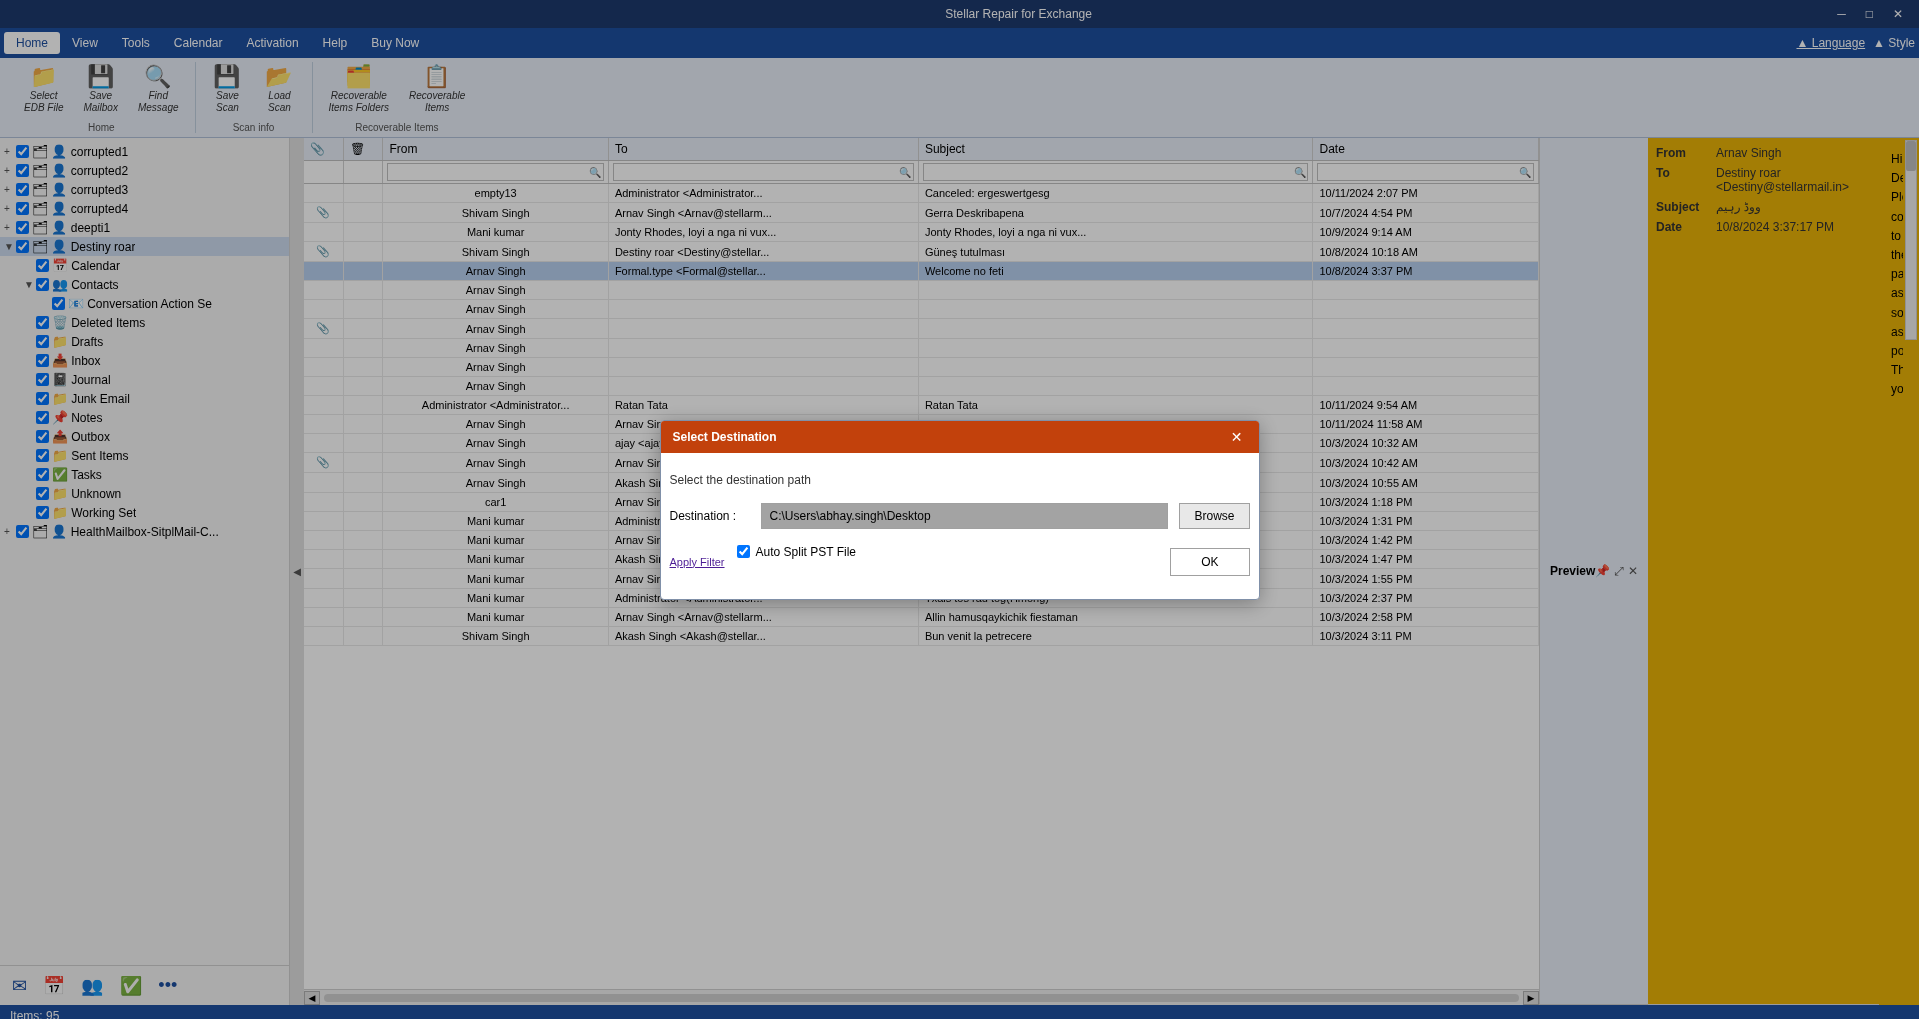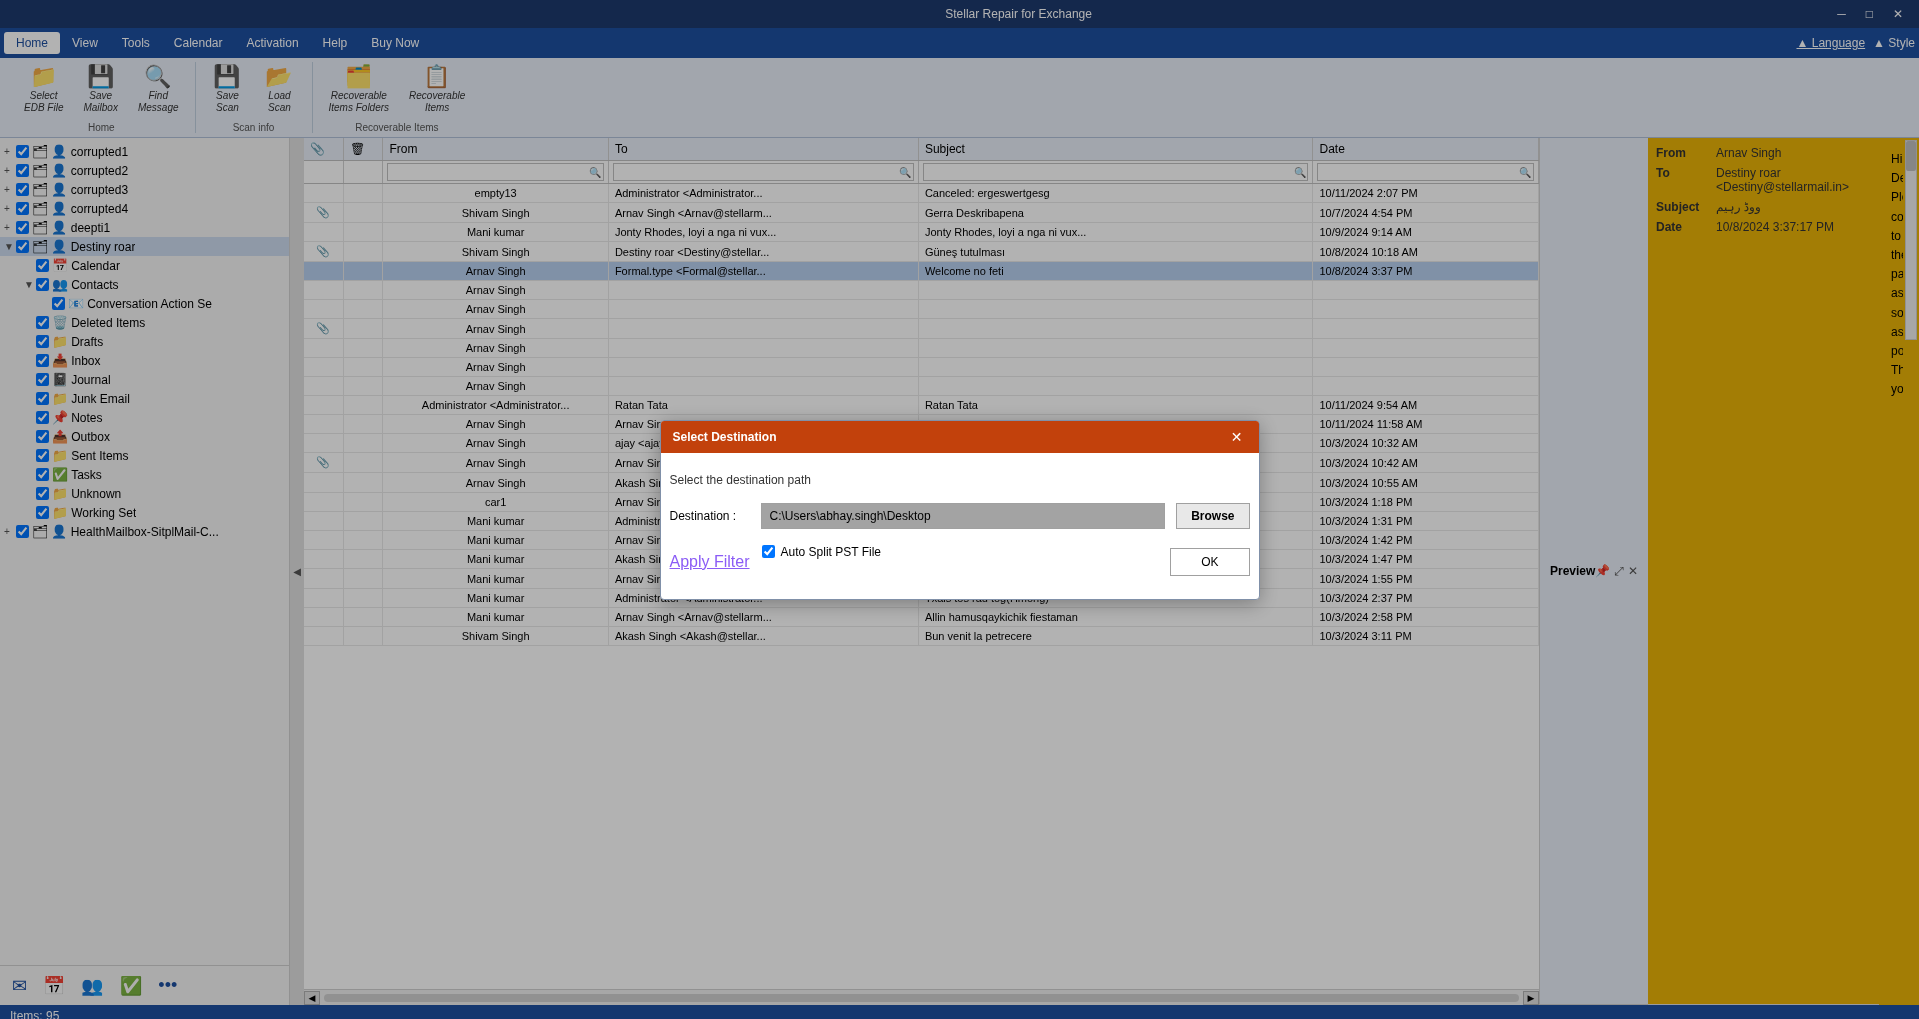--- a/index.html
+++ b/index.html
@@ -286,29 +286,28 @@
       padding: 5px 8px;
       font-size: 12px;
       background: #a3a3a3;
     }
     .dialog-browse-btn {
       background: #e8e8e8;
       border: 1px solid #a0a0a0;
       padding: 5px 14px;
       cursor: pointer;
       font-size: 12px;
-      font-weight: bold;
     }
     .dialog-options { display: flex; align-items: center; margin-bottom: 20px; }
     .dialog-options label { font-size: 12px; margin-left: 6px; }
     .apply-filter-link {
-      color: #8b5cf6;
+      color: #4c1d95;
       text-decoration: underline;
       cursor: pointer;
-      font-size: 16px;
+      font-size: 11px;
       margin-right: auto;
     }
     .dialog-footer { display: flex; justify-content: space-between; align-items: center; }
     .dialog-ok-btn {
       background: white;
       border: 1px solid #a0a0a0;
       padding: 6px 30px;
       cursor: pointer;
       font-size: 12px;
       margin-left: auto;

